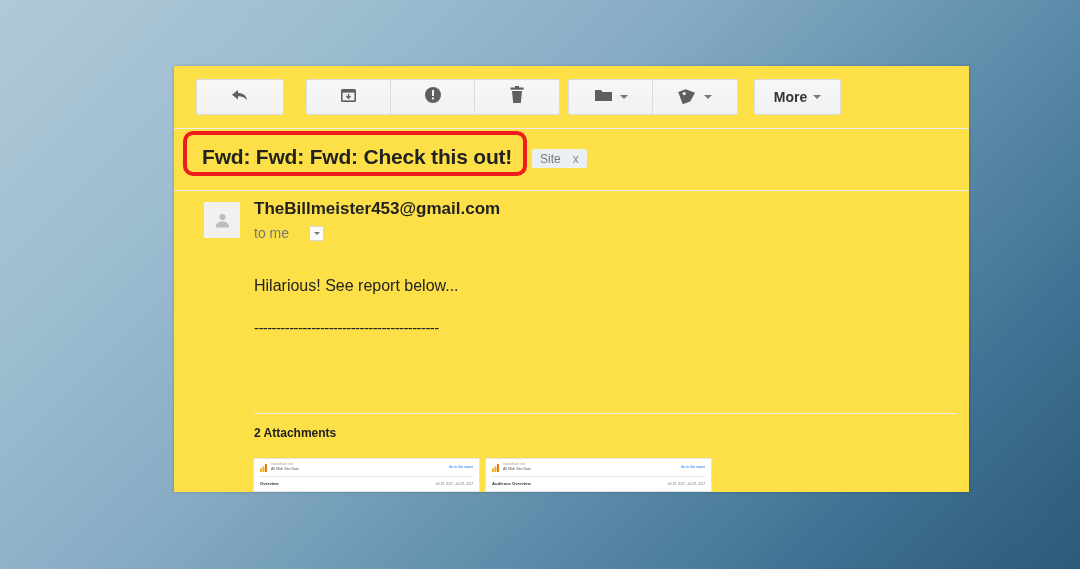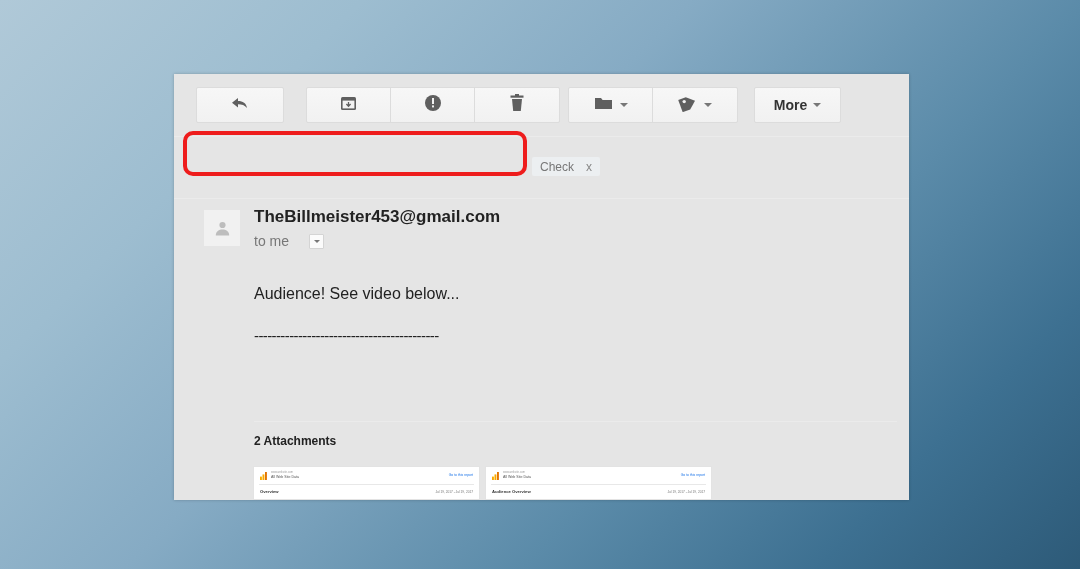--- a/index.html
+++ b/index.html
@@ -18,24 +18,24 @@
         #5b8ba9 66%,
         #3d7091 84%,
         #2d5a78 100%);
     position: relative;
   }
 
   
   #gmail-panel {
     position: absolute;
     left: 174px;
-    top: 74px;
-    width: 735px;
+    top: 66px;
+    width: 795px;
     height: 426px;
-    background: #e5e5e5;
+    background: #fde047;
     overflow: hidden;
     box-shadow: 0 0 3px rgba(0,0,0,0.22);
   }
 
   
   .toolbar {
     position: relative;
     height: 63px;
     border-bottom: 1px solid #ebebeb;
     box-sizing: border-box;
@@ -399,22 +399,23 @@
       </div>
     </div>
 
     <div class="btn btn-more">
       <span>More</span>
       <span class="caret"></span>
     </div>
   </div>
 
   <div class="subject-row">
+    <div class="subject-text">Fwd: Fwd: Fwd: Check this out!</div>
     <div class="label-chip">
-      <span>Check</span>
+      <span>Site</span>
       <span class="chip-x">x</span>
     </div>
   </div>
 
   <div class="msg-header">
     <div class="avatar">
       <svg width="19" height="19" viewBox="0 0 19 19">
         <circle cx="9.5" cy="6" r="3.1" fill="#bdbdbd"></circle>
         <path d="M2.8 16.5 C2.8 12.4 6 10.6 9.5 10.6 C13 10.6 16.2 12.4 16.2 16.5 Z" fill="#bdbdbd"></path>
       </svg>
@@ -422,21 +423,21 @@
     <div class="sender-name">TheBillmeister453@gmail.com</div>
     <div class="recipient">
       <span>to me</span>
       <span class="recipient-caret">
           <i></i>
         </span>
     </div>
   </div>
 
   <div class="msg-body">
-    <div class="body-line">Audience! See video below...</div>
+    <div class="body-line">Hilarious! See report below...</div>
     <div class="body-divider">------------------------------------------</div>
   </div>
 
   <div class="attach-sep"></div>
   <div class="attach-title">2 Attachments</div>
 
   <div class="attach-row">
 
     <div class="thumb">
       <div class="thumb-inner">

